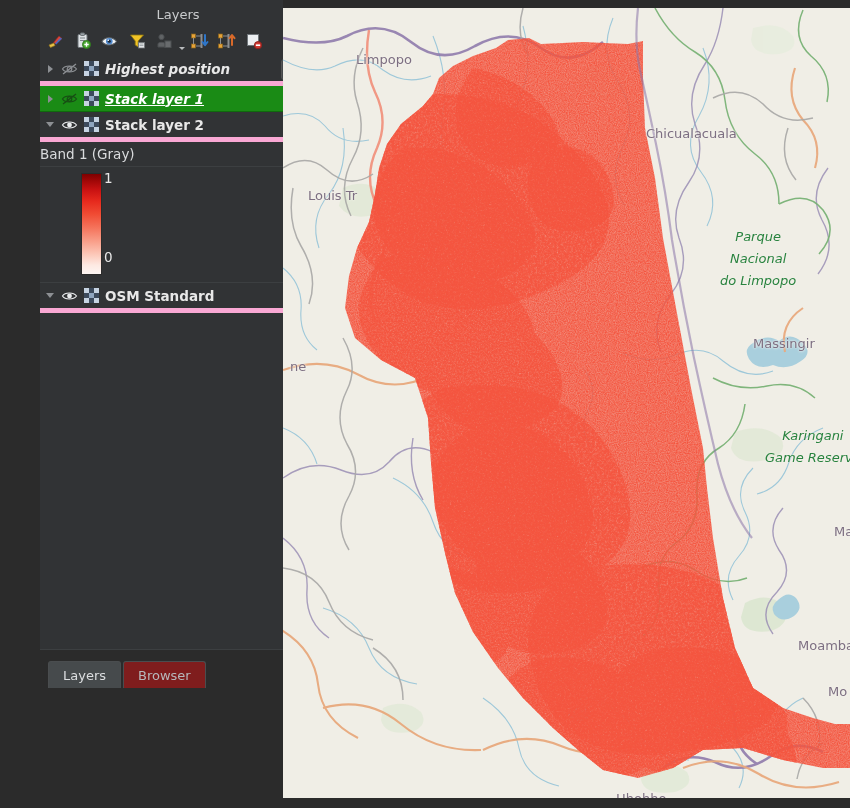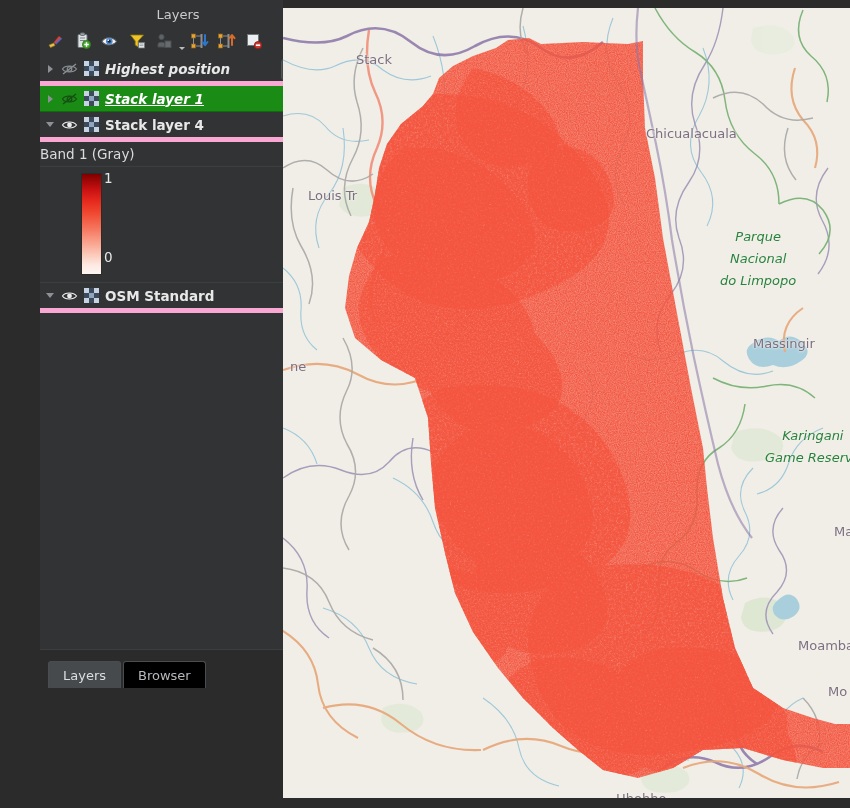--- a/index.html
+++ b/index.html
@@ -54,21 +54,21 @@
        #e6291d 27%,#f04b33 40%,#f5745c 54%,#f9a18c 68%,#fccabb 81%,#fde9e2 91%,#fdf6f3 100%);
      border:1px solid #2b2b2b;}
   .ramp-lab{position:absolute;left:64px;color:#e8e8e8;font-size:13.5px;}
   .ramp-lab.top{top:3px;}
   .ramp-lab.bot{top:82px;}
 
   .panel-bottom{height:38px;background:#2b2b2b;display:flex;align-items:flex-end;
      padding-left:8px;border-top:1px solid #3c3f41;}
   .ptab{height:26px;padding:0 14px;display:flex;align-items:center;
      color:#b6b8ba;font-size:13px;border:1px solid #4a4d4f;border-bottom:none;
-     background:#000000;border-radius:3px 3px 0 0;margin-right:2px;cursor:pointer;}
+     background:#7f1d1d;border-radius:3px 3px 0 0;margin-right:2px;cursor:pointer;}
   .ptab.active{background:#464a4c;color:#dcdee0;}
 
   
   #map-wrap{position:absolute;left:283px;top:0;width:567px;height:808px;
      background:#2b2b2b;overflow:hidden;}
   #map{position:absolute;left:0;top:8px;width:567px;height:790px;
      background:#f0eee6;overflow:hidden;}
   #map svg{position:absolute;left:0;top:0;}
   .mlab{position:absolute;white-space:nowrap;pointer-events:none;
      font-family:"DejaVu Sans","Liberation Sans",sans-serif;}
@@ -252,21 +252,21 @@
               <rect x="5" y="0" width="5" height="5" fill="#3c4a5c"></rect>
               <rect x="10" y="0" width="5" height="5" fill="#c6d3e2"></rect>
             <rect x="0" y="5" width="5" height="5" fill="#3c4a5c"></rect>
               <rect x="5" y="5" width="5" height="5" fill="#8fa6c0"></rect>
               <rect x="10" y="5" width="5" height="5" fill="#3c4a5c"></rect>
             <rect x="0" y="10" width="5" height="5" fill="#c6d3e2"></rect>
               <rect x="5" y="10" width="5" height="5" fill="#3c4a5c"></rect>
               <rect x="10" y="10" width="5" height="5" fill="#c6d3e2"></rect>
           </svg>
         </span>
-        <span class="lname b">Stack layer 4</span>
+        <span class="lname b">Stack layer 2</span>
       </div>
 
       <div class="sub-row">
         <span>Band 1 (Gray)</span>
       </div>
 
       <div class="ramp-row">
         <div class="ramp"></div>
         <div class="ramp-lab top">1</div>
         <div class="ramp-lab bot">0</div>
@@ -451,21 +451,21 @@
           </g>
 
           <path clip-path="url(#studyClip)" d="M0,0 h567 v790 h-567 Z" fill="none"></path>
         </g>
 
         <g fill="none" stroke="#8a74a8" stroke-width="2.2" opacity=".55">
           <path d="M355,0 q-4,34 2,62 q8,36 16,74 q10,48 16,96 q10,60 22,118 q12,56 24,106 q12,46 34,74"></path>
         </g>
       </svg>
 
-      <div class="mlab city" style="left:73px;top:44px;">Stack</div>
+      <div class="mlab city" style="left:73px;top:44px;">Limpopo</div>
       <div class="mlab city" style="left:25px;top:180px;">Louis Tr</div>
       <div class="mlab city" style="left:7px;top:351px;">ne</div>
       <div class="mlab city" style="left:363px;top:118px;">Chicualacuala</div>
       <div class="mlab city" style="left:470px;top:328px;">Massingir</div>
       <div class="mlab city" style="left:551px;top:516px;">Ma</div>
       <div class="mlab city" style="left:515px;top:630px;">Moamba</div>
       <div class="mlab city" style="left:545px;top:676px;">Mo</div>
       <div class="mlab city" style="left:333px;top:783px;">Hhohho</div>
       <div class="mlab park" style="left:437px;top:218px;">Parque<br>Nacional<br>do Limpopo</div>
       <div class="mlab park" style="left:482px;top:417px;">Karingani<br>Game Reserve</div>

